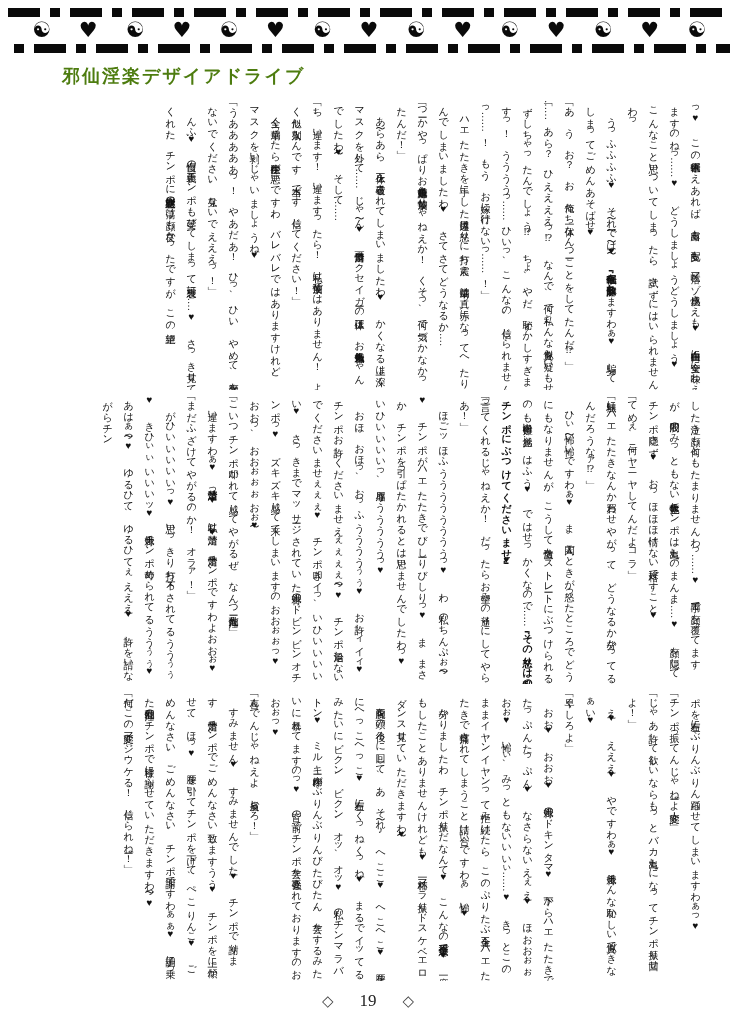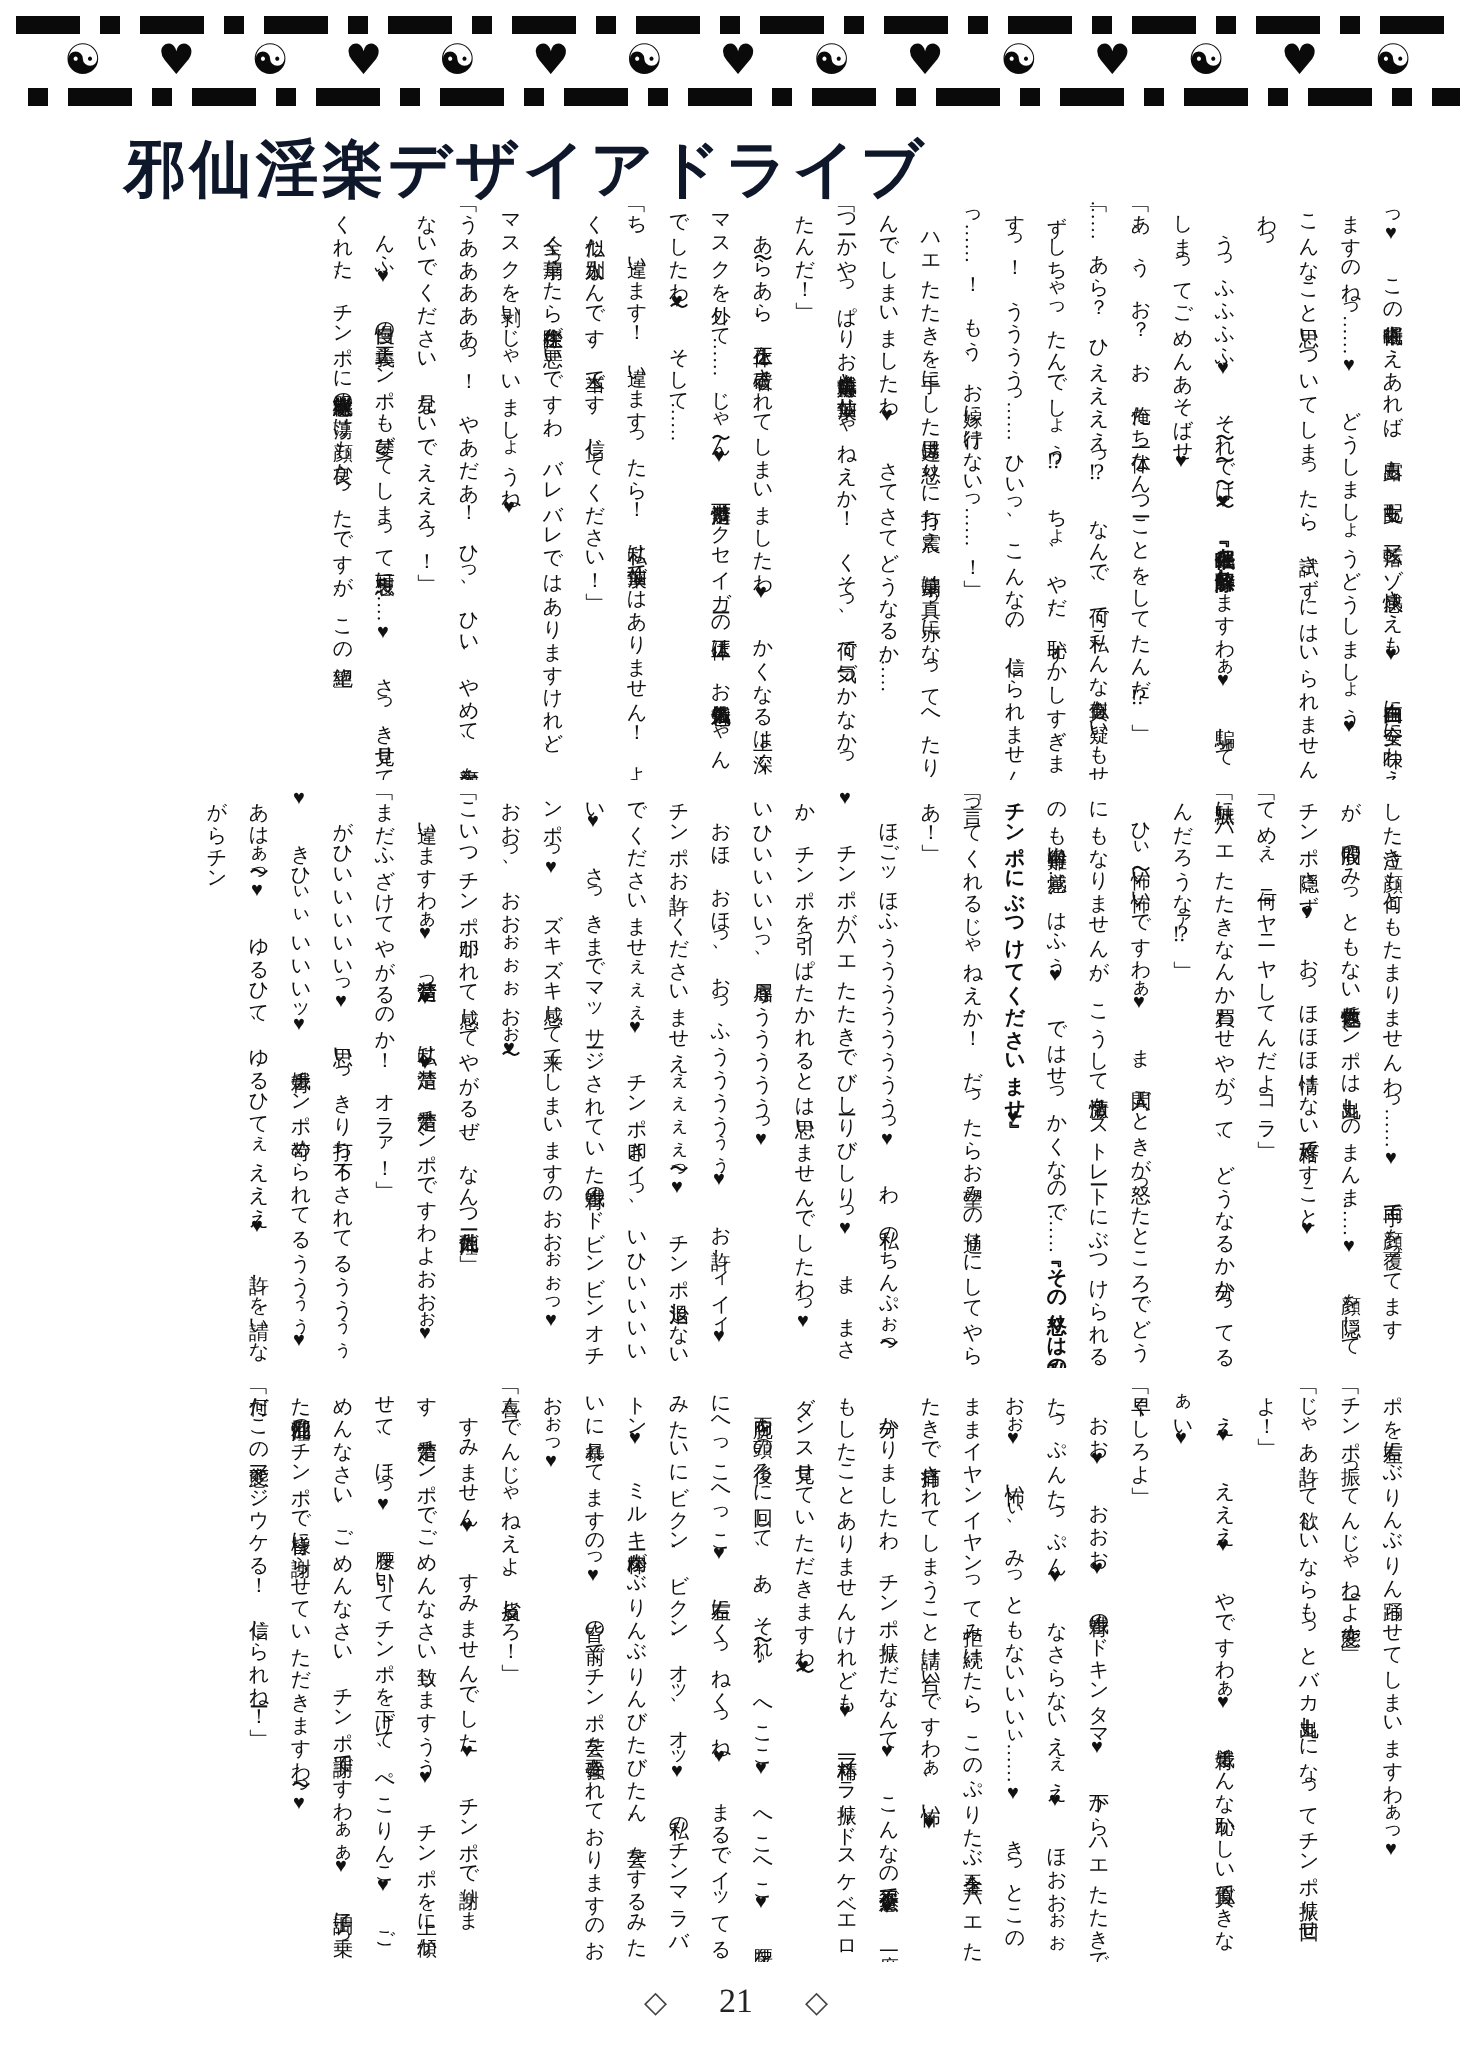--- a/index.html
+++ b/index.html
@@ -28,21 +28,21 @@
     display:flex;justify-content:space-between;align-items:center;
     height:27px;padding:0 24px;
     font-family:"DejaVu Sans",sans-serif;
   }
   .bsym{font-size:21px;line-height:1;color:#0a0a0a;}
 
   
   .title{
     position:absolute;left:62px;top:64px;
     font-family:"Liberation Sans","DejaVu Sans",sans-serif;
-    font-size:31px;font-weight:bold;letter-spacing:2px;color:#0f172a;
+    font-size:18px;font-weight:bold;letter-spacing:2px;color:#4d7c0f;
   }
 
   
   .tier{
     position:absolute;left:30px;width:676px;height:290px;
     writing-mode:vertical-rl;text-orientation:mixed;
     font-size:10px;line-height:21px;letter-spacing:0;
     overflow:hidden;color:#111;
   }
   .tier p{margin:0;padding:0;}
@@ -127,17 +127,17 @@
       <p class="indent"><span>おお♥　おおお♥　青娥のドキンタマ♥　下からハエたたきでたっぷんたっぷん♥　なさらないえぇえ♥　ほおおぉぉおぉ♥　怖いぃ、みっともないいいぃ……♥　きっとこのままイヤンイヤンって拒み続けたら、このぷりたぶ金玉をハエたたきで痛打されてしまうこと請け合いですわぁ、怖い♥</span></p>
       <p class="indent"><span>分かりましたわ、チンポ振りだなんて♥　こんなの全然不得意で♥　一度もしたことありませんけれども♥　精一杯マラ振りドスケベエロダンス見せていただきますわ〜♥</span></p>
       <p class="indent"><span>両腕を頭の後ろに回して、あ、そ〜れ♪　へここ♥　へこへこ♥　腰を前後にへっこへっこ♥　左右にくっねくっね♥　まるでイッてるみたいにビクン、ビクン、オッ、オッ♥　私のチンマラバトン♥　ミルキー肉棒がぶりんぶりんびたびたん、芸をするみたいに暴れてますのっ♥　皆の前でチンポ芸を強要されておりますのおおぉっ♥</span></p>
       <p><span>「喜んでんじゃねえよ、反省しろ！」</span></p>
       <p class="indent"><span>すみません♥　すみませんでした♥　チンポで謝ります、清楚チンポでごめんなさい致しますうう♥　チンポを上に傾かせて、ほっ♥　腰を引いてチンポを下げて、ぺこりんこ♥　ごめんなさい、ごめんなさい、チンポ謝罪ですわぁぁ♥　調子に乗った淫乱邪仙のチンポで皆様に謝らせていただきますわ〜っ♥</span></p>
       <p><span>「何だこの変態マジウケる！　信じられねー！」</span></p>
     </div>
 
   <div class="footer">
     <span class="dia">◇</span>
-    <span>21</span>
+    <span>19</span>
     <span class="dia">◇</span>
   </div>
 
 </div>
 
 </body></html>

